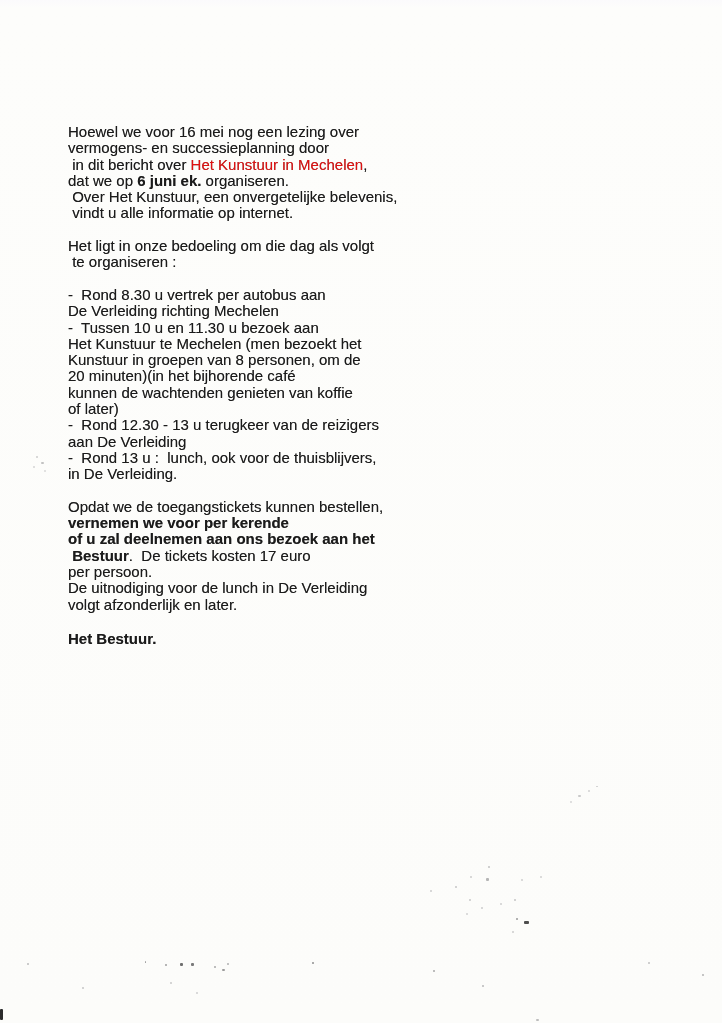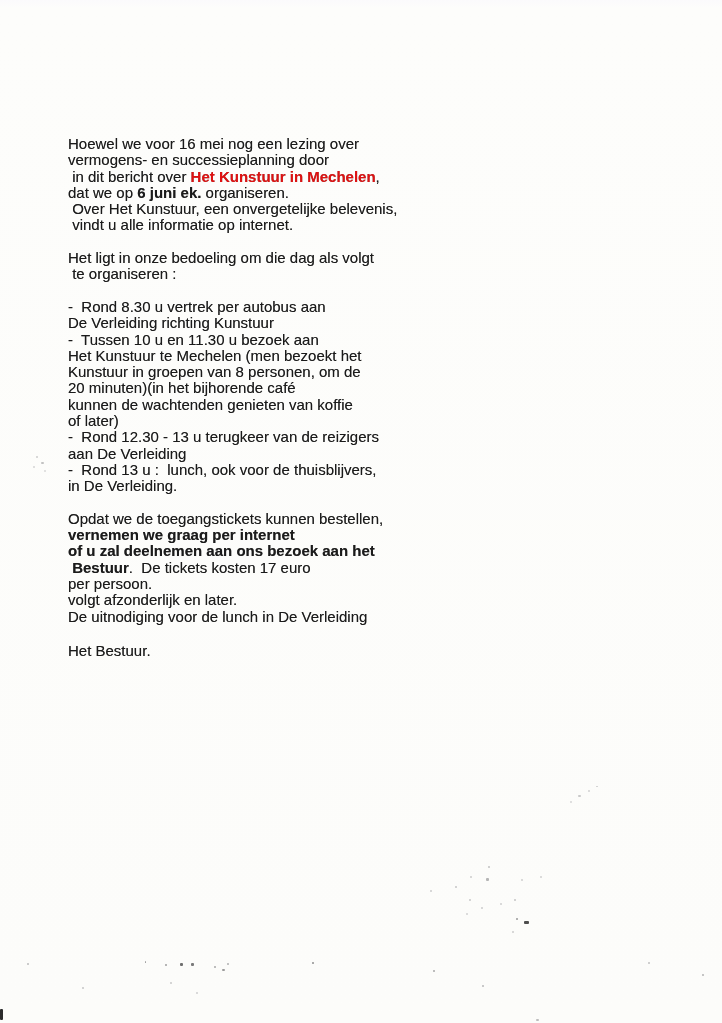--- a/index.html
+++ b/index.html
@@ -22,72 +22,72 @@
     width: 420px;
     font-size: 15px;
     line-height: 16.3px;
     color: #1b1b1b;
     text-shadow: 0 0 0.4px rgba(20,20,20,0.55);
   }
   .paragraph {
     margin: 0 0 16.3px 0;
   }
   .paragraph:last-child { margin-bottom: 0; }
-  [data-name="paragraph-closing"] { margin-top: 18px; }
+  [data-name="paragraph-closing"] { margin-top: 18px; font-weight: bold; }
   .line {
     white-space: pre-wrap;
     min-height: 16.3px;
   }
   .seg { }
   .seg-bold { font-weight: 700; }
-  .seg-redbold { font-weight: 700; }
+  .seg-redbold { font-weight: 400; }
   .speckle {
     position: absolute;
     border-radius: 1px;
   }
 </style>
 </head>
 <body>
 
 <div class="scan-page" data-name="scanned-letter-page">
-  <div class="letter-body" data-name="letter-body" style="color: rgb(27, 27, 27); margin-top: 12px;">
+  <div class="letter-body" data-name="letter-body" style="color: rgb(27, 27, 27);">
       <div class="paragraph" data-name="paragraph-intro">
         <div class="line" data-name="text-line"><span class="seg" data-name="body-text">Hoewel we voor 16 mei nog een lezing over</span></div>
         <div class="line" data-name="text-line"><span class="seg" data-name="body-text">vermogens- en successieplanning door</span></div>
         <div class="line" data-name="text-line"><span class="seg" data-name="body-text"> in dit bericht over </span><span class="seg seg-redbold" data-name="highlight-red-text" style="color: rgb(224, 17, 17);">Het Kunstuur in Mechelen</span><span class="seg" data-name="body-text">,</span></div>
         <div class="line" data-name="text-line"><span class="seg" data-name="body-text">dat we op </span><span class="seg seg-bold" data-name="bold-text">6 juni ek.</span><span class="seg" data-name="body-text"> organiseren.</span></div>
         <div class="line" data-name="text-line"><span class="seg" data-name="body-text"> Over Het Kunstuur, een onvergetelijke belevenis,</span></div>
         <div class="line" data-name="text-line"><span class="seg" data-name="body-text"> vindt u alle informatie op internet.</span></div>
       </div>
       <div class="paragraph" data-name="paragraph-plan-intro">
         <div class="line" data-name="text-line"><span class="seg" data-name="body-text">Het ligt in onze bedoeling om die dag als volgt</span></div>
         <div class="line" data-name="text-line"><span class="seg" data-name="body-text"> te organiseren :</span></div>
       </div>
       <div class="paragraph" data-name="paragraph-schedule">
         <div class="line" data-name="text-line"><span class="seg" data-name="body-text">-  Rond 8.30 u vertrek per autobus aan</span></div>
-        <div class="line" data-name="text-line"><span class="seg" data-name="body-text">De Verleiding richting Kunstuur</span></div>
+        <div class="line" data-name="text-line"><span class="seg" data-name="body-text">De Verleiding richting Mechelen</span></div>
         <div class="line" data-name="text-line"><span class="seg" data-name="body-text">-  Tussen 10 u en 11.30 u bezoek aan</span></div>
         <div class="line" data-name="text-line"><span class="seg" data-name="body-text">Het Kunstuur te Mechelen (men bezoekt het</span></div>
         <div class="line" data-name="text-line"><span class="seg" data-name="body-text">Kunstuur in groepen van 8 personen, om de</span></div>
         <div class="line" data-name="text-line"><span class="seg" data-name="body-text">20 minuten)(in het bijhorende café</span></div>
         <div class="line" data-name="text-line"><span class="seg" data-name="body-text">kunnen de wachtenden genieten van koffie</span></div>
         <div class="line" data-name="text-line"><span class="seg" data-name="body-text">of later)</span></div>
         <div class="line" data-name="text-line"><span class="seg" data-name="body-text">-  Rond 12.30 - 13 u terugkeer van de reizigers</span></div>
         <div class="line" data-name="text-line"><span class="seg" data-name="body-text">aan De Verleiding</span></div>
         <div class="line" data-name="text-line"><span class="seg" data-name="body-text">-  Rond 13 u :  lunch, ook voor de thuisblijvers,</span></div>
         <div class="line" data-name="text-line"><span class="seg" data-name="body-text">in De Verleiding.</span></div>
       </div>
       <div class="paragraph" data-name="paragraph-tickets">
         <div class="line" data-name="text-line"><span class="seg" data-name="body-text">Opdat we de toegangstickets kunnen bestellen,</span></div>
-        <div class="line" data-name="text-line"><span class="seg seg-bold" data-name="bold-text">vernemen we graag per internet</span></div>
+        <div class="line" data-name="text-line"><span class="seg seg-bold" data-name="bold-text">vernemen we voor per kerende</span></div>
         <div class="line" data-name="text-line"><span class="seg seg-bold" data-name="bold-text">of u zal deelnemen aan ons bezoek aan het</span></div>
         <div class="line" data-name="text-line"><span class="seg" data-name="body-text"> </span><span class="seg seg-bold" data-name="bold-text">Bestuur</span><span class="seg" data-name="body-text">.  De tickets kosten 17 euro</span></div>
         <div class="line" data-name="text-line"><span class="seg" data-name="body-text">per persoon.</span></div>
+        <div class="line" data-name="text-line"><span class="seg" data-name="body-text">De uitnodiging voor de lunch in De Verleiding</span></div>
         <div class="line" data-name="text-line"><span class="seg" data-name="body-text">volgt afzonderlijk en later.</span></div>
-        <div class="line" data-name="text-line"><span class="seg" data-name="body-text">De uitnodiging voor de lunch in De Verleiding</span></div>
       </div>
       <div class="paragraph" data-name="paragraph-closing">
         <div class="line" data-name="text-line"><span class="seg" data-name="body-text">Het Bestuur.</span></div>
       </div>
     </div>
   <div data-name="scan-artifacts">
       <div class="speckle" data-name="scan-speckle" style="left: 578px; top: 795px; width: 3px; height: 2px; background: rgb(201, 201, 201);"></div>
       <div class="speckle" data-name="scan-speckle" style="left: 588px; top: 790px; width: 2px; height: 2px; background: rgb(210, 210, 210);"></div>
       <div class="speckle" data-name="scan-speckle" style="left: 596px; top: 786px; width: 2px; height: 1px; background: rgb(207, 207, 207);"></div>
       <div class="speckle" data-name="scan-speckle" style="left: 570px; top: 801px; width: 2px; height: 2px; background: rgb(214, 214, 214);"></div>

